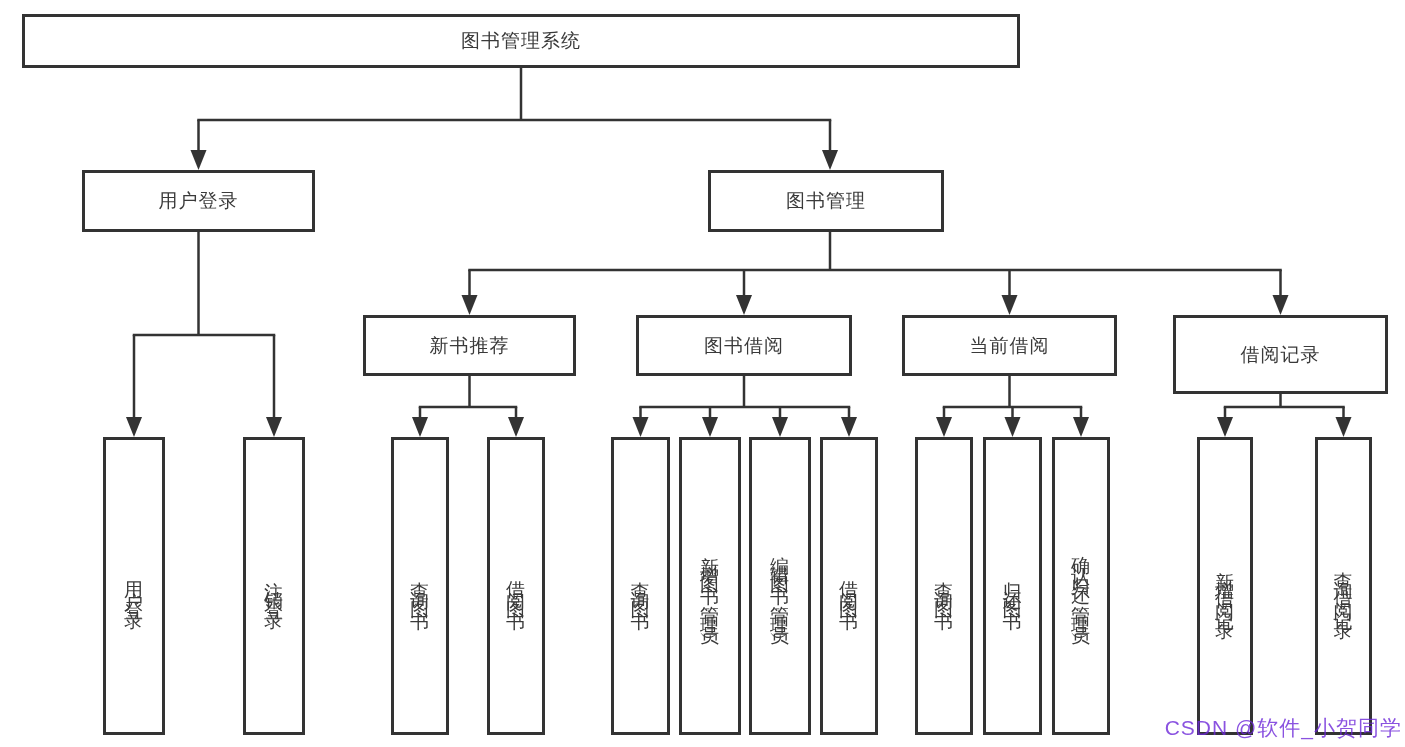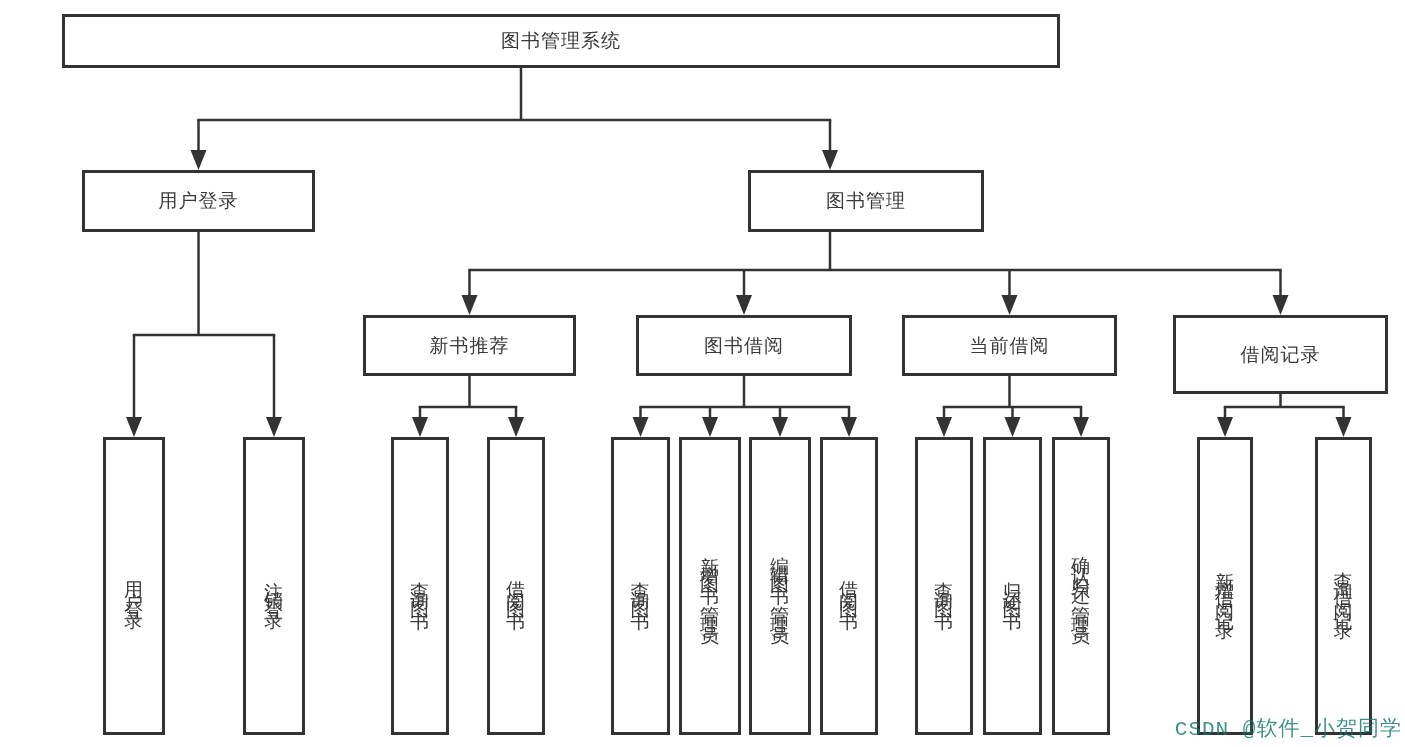--- a/index.html
+++ b/index.html
@@ -106,24 +106,24 @@
       <line x1="1081" y1="407" x2="1081" y2="421" stroke="#333333" stroke-width="2.5"></line>
       <polygon points="1073,417 1089,417 1081,437" fill="#333333"></polygon>
       <line x1="1280.5" y1="376" x2="1280.5" y2="407" stroke="#333333" stroke-width="2.5"></line>
       <line x1="1223.75" y1="407" x2="1344.75" y2="407" stroke="#333333" stroke-width="2.5"></line>
       <line x1="1225" y1="407" x2="1225" y2="421" stroke="#333333" stroke-width="2.5"></line>
       <polygon points="1217,417 1233,417 1225,437" fill="#333333"></polygon>
       <line x1="1343.5" y1="407" x2="1343.5" y2="421" stroke="#333333" stroke-width="2.5"></line>
       <polygon points="1335.5,417 1351.5,417 1343.5,437" fill="#333333"></polygon>
     </svg>
 
-  <div class="box h" style="left:22px; top:14px; width:998px; height:54px;margin-left:40px;">图书管理系统</div>
+  <div class="box h" style="left:22px; top:14px; width:998px; height:54px;">图书管理系统</div>
 
   <div class="box h" style="left:82px; top:170px; width:233px; height:62px;">用户登录</div>
-  <div class="box h" style="left:748px; top:170px; width:236px; height:62px;">图书管理</div>
+  <div class="box h" style="left:708px; top:170px; width:236px; height:62px;">图书管理</div>
 
   <div class="box h" style="left:363px; top:315px; width:213px; height:61px;text-align:right;">新书推荐</div>
   <div class="box h" style="left:902px; top:315px; width:215px; height:61px;">当前借阅</div>
   <div class="box h" style="left:636px; top:315px; width:216px; height:61px;">图书借阅</div>
   <div class="box h" style="left:1173px; top:315px; width:215px; height:79px;">借阅记录</div>
 
   <div class="box v" style="left:103px; top:437px; width:62px; height:298px;">用户登录</div>
   <div class="box v" style="left:243px; top:437px; width:62px; height:298px;">注销登录</div>
 
   <div class="box v" style="left:391px; top:437px; width:58px; height:298px;">查询图书</div>
@@ -134,14 +134,14 @@
   <div class="box v" style="left:749px; top:437px; width:62px; height:298px;">编辑图书（管理员）</div>
   <div class="box v" style="left:820px; top:437px; width:58px; height:298px;">借阅图书</div>
 
   <div class="box v" style="left:915px; top:437px; width:58px; height:298px;">查询图书</div>
   <div class="box v" style="left:983px; top:437px; width:59px; height:298px;">归还图书</div>
   <div class="box v" style="left:1052px; top:437px; width:58px; height:298px;">确认归还（管理员）</div>
 
   <div class="box v" style="left:1197px; top:437px; width:56px; height:298px;">新增借阅记录</div>
   <div class="box v" style="left:1315px; top:437px; width:57px; height:298px;">查询借阅记录</div>
 
-  <div id="watermark" style="color: #0f766e; font-family: Liberation Mono, monospace;">CSDN @软件_小贺同学</div>
+  <div id="watermark" style="color: #6d28d9;">CSDN @软件_小贺同学</div>
 </div>
 
 </body></html>

